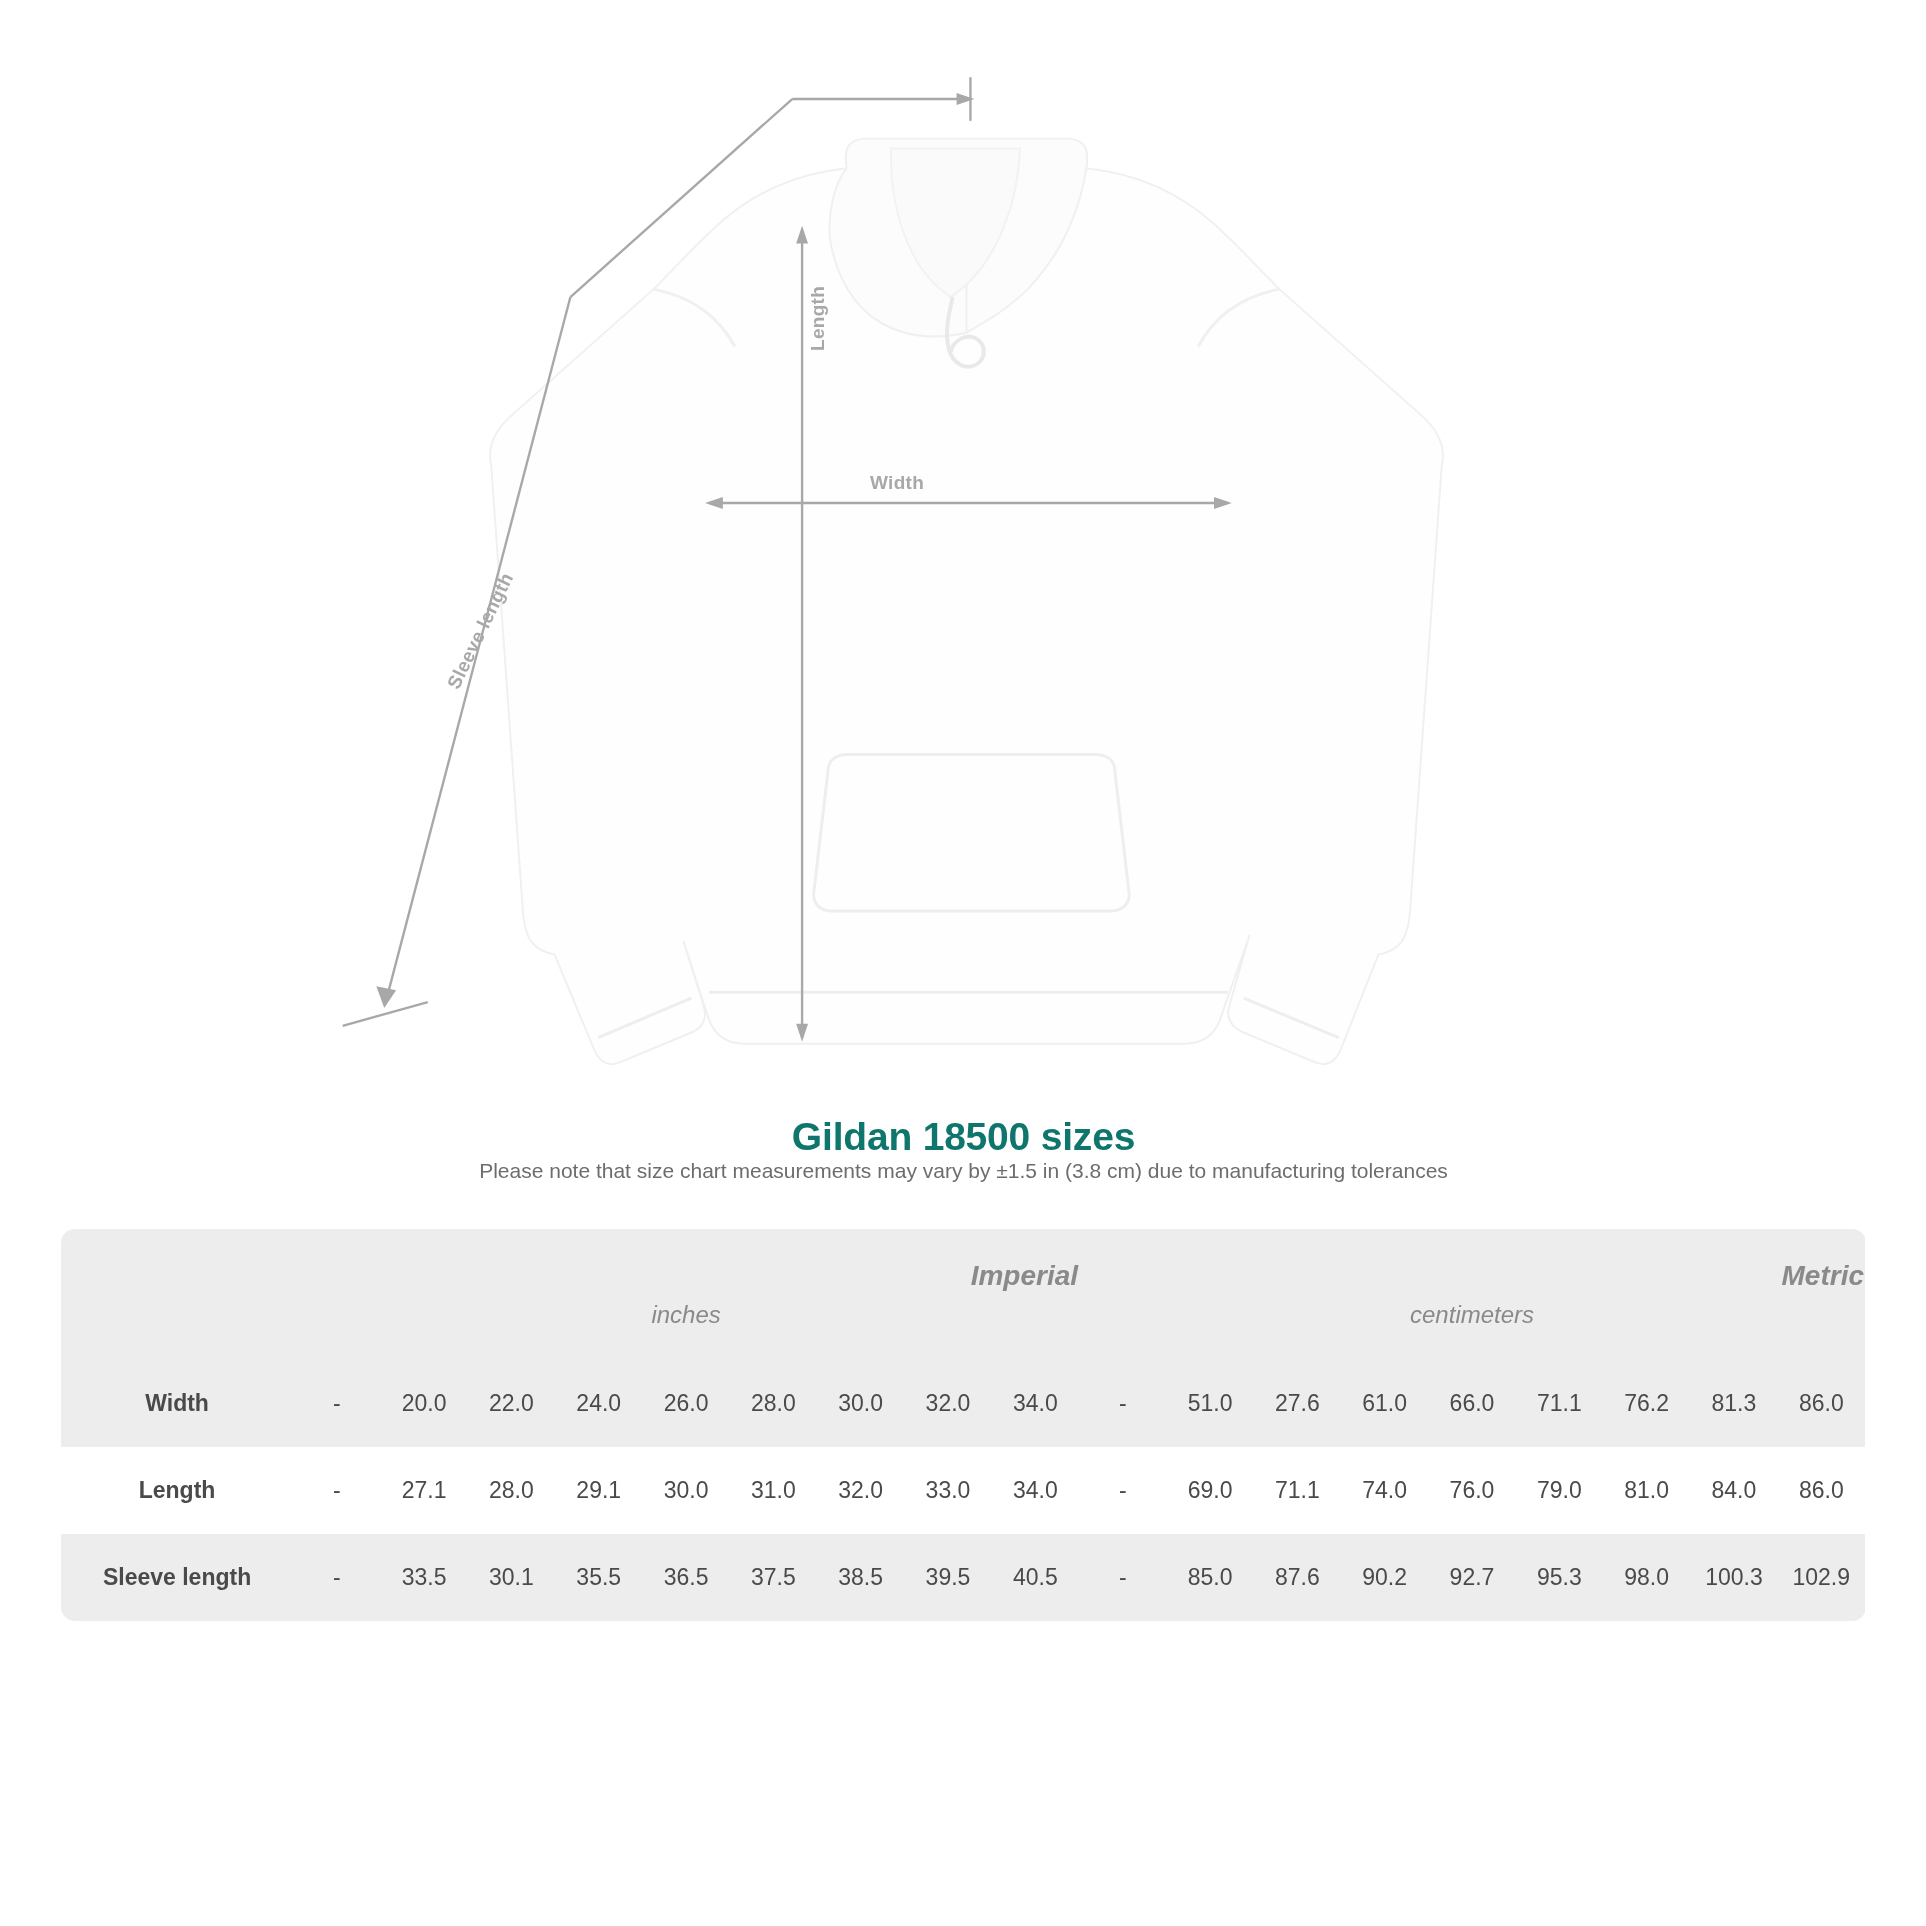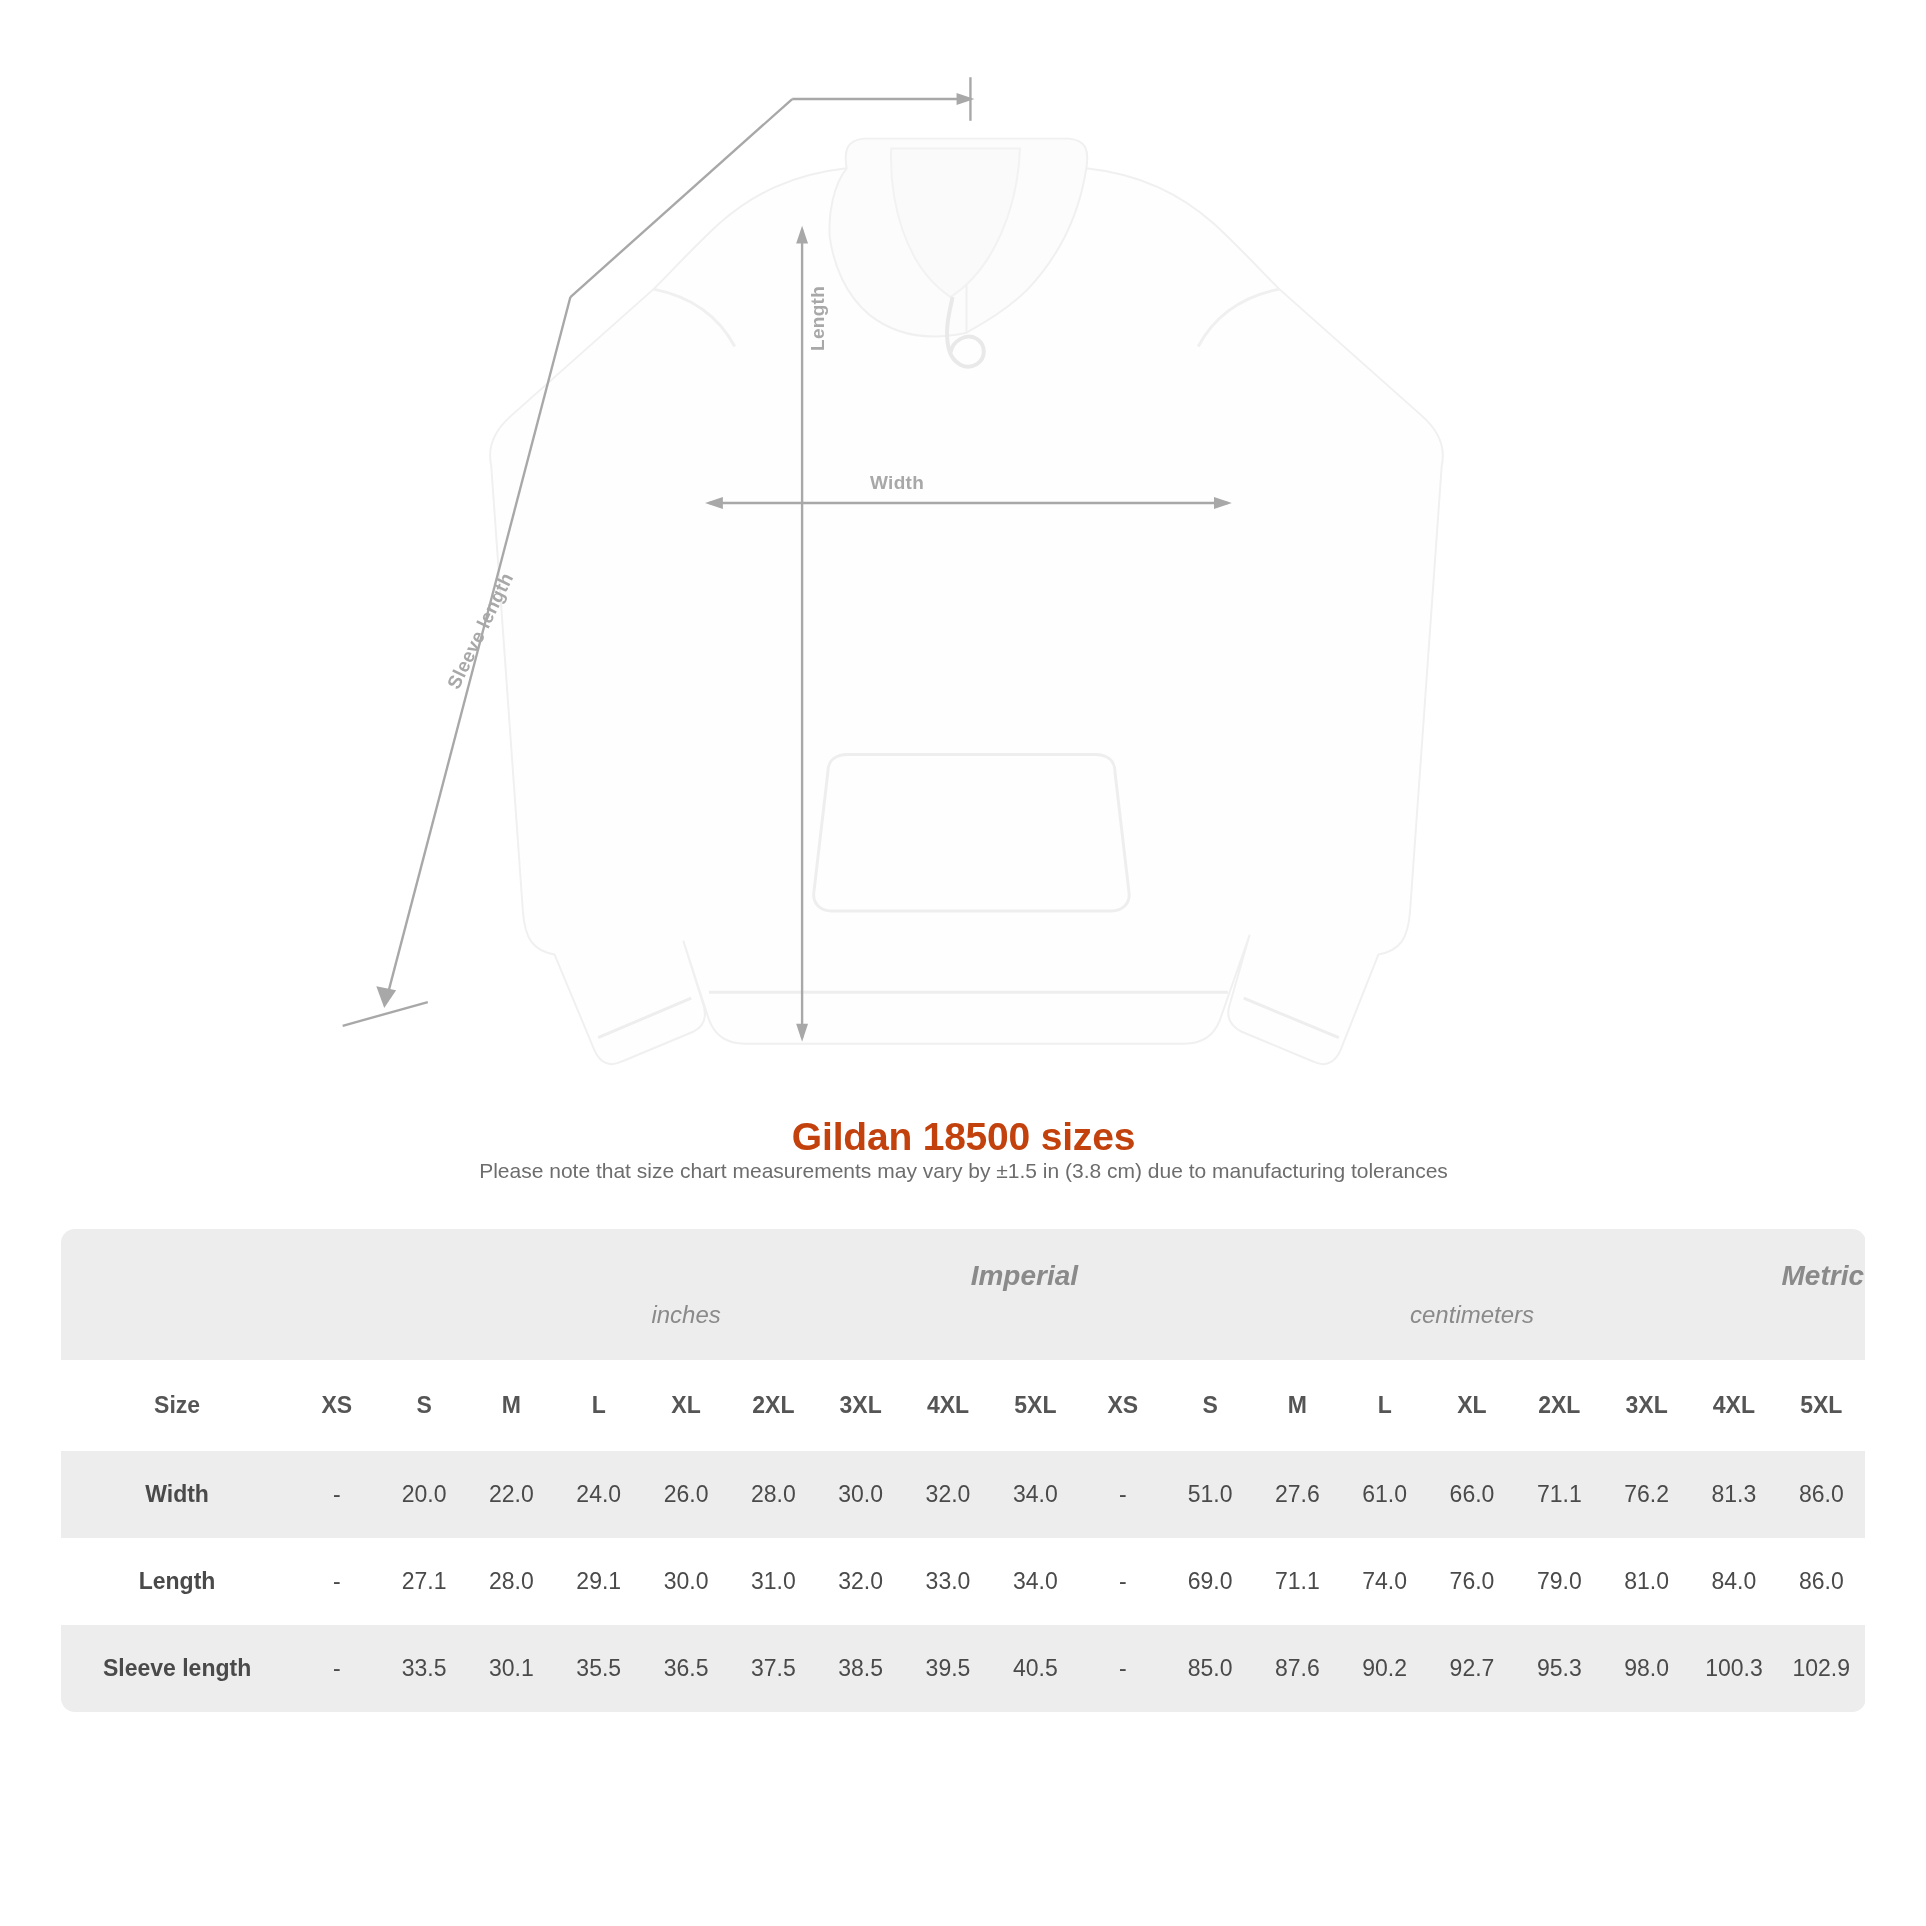--- a/index.html
+++ b/index.html
@@ -57,21 +57,21 @@
   }
 
   
   .title-block {
     text-align: center;
     margin-top: 6px;
   }
   .chart-title {
     font-size: 39px;
     font-weight: bold;
-    color: #c2410c;
+    color: #0f766e;
     letter-spacing: -0.2px;
   }
   .chart-note {
     font-size: 21px;
     color: #6d6d6d;
   }
 
   
   .table-wrap {
     margin: 46px 61px 0 61px;
@@ -262,41 +262,20 @@
           <td colspan="9">
             <div class="unit-name">Imperial</div>
             <div class="unit-sub">inches</div>
           </td>
           <td colspan="9">
             <div class="unit-name">Metric</div>
             <div class="unit-sub">centimeters</div>
           </td>
         </tr>
 
-        <tr class="hdr-row">
-          <td class="rowlabel">Size</td>
-          <td>XS</td>
-          <td>S</td>
-          <td>M</td>
-          <td>L</td>
-          <td>XL</td>
-          <td>2XL</td>
-          <td>3XL</td>
-          <td>4XL</td>
-          <td>5XL</td>
-          <td>XS</td>
-          <td>S</td>
-          <td>M</td>
-          <td>L</td>
-          <td>XL</td>
-          <td>2XL</td>
-          <td>3XL</td>
-          <td>4XL</td>
-          <td>5XL</td>
-        </tr>
 
         <tr class="data-row shade">
           <td class="rowlabel">Width</td>
           <td>-</td>
           <td>20.0</td>
           <td>22.0</td>
           <td>24.0</td>
           <td>26.0</td>
           <td>28.0</td>
           <td>30.0</td>

